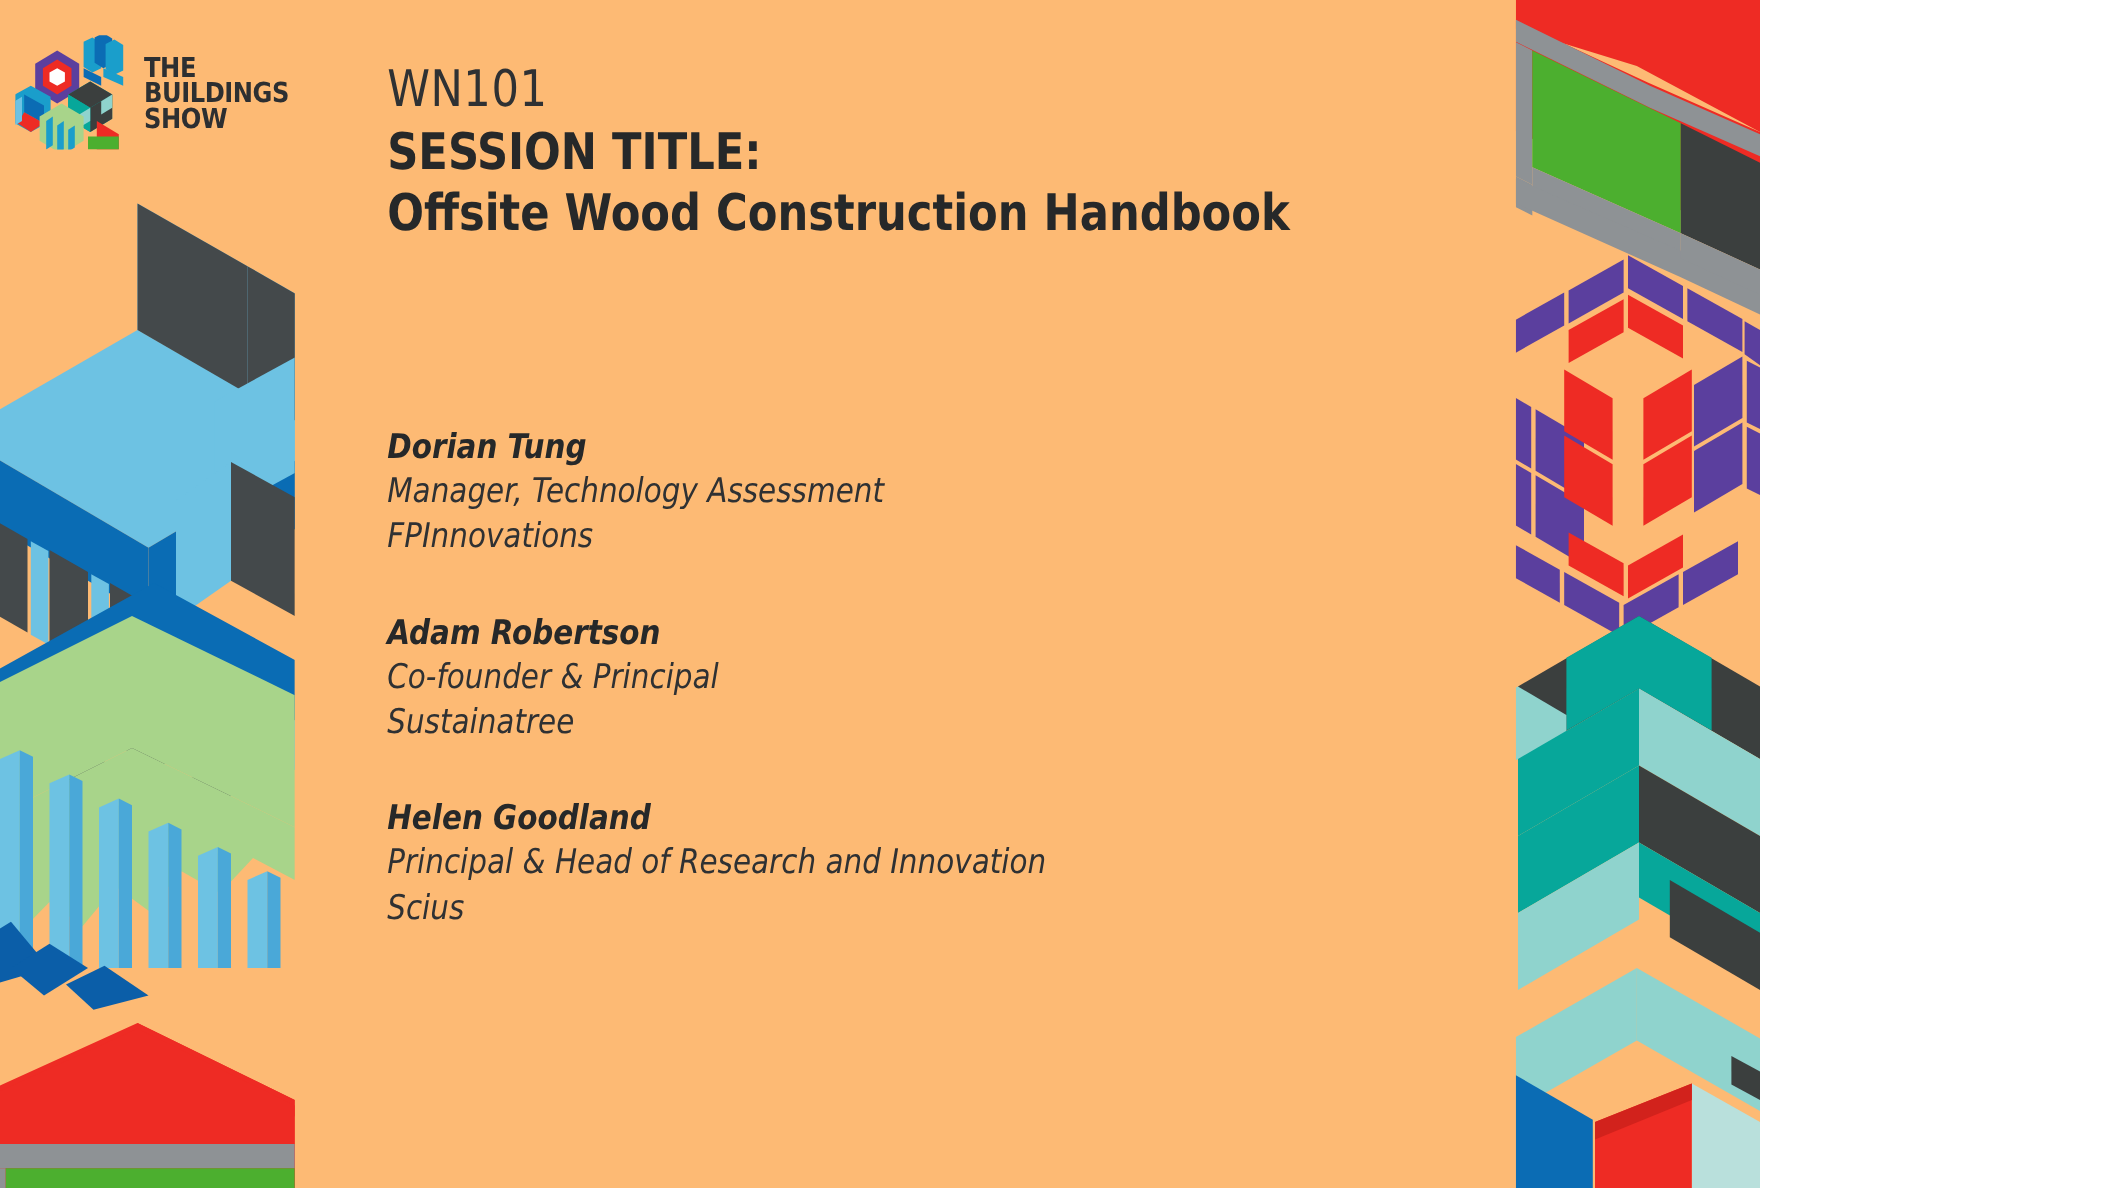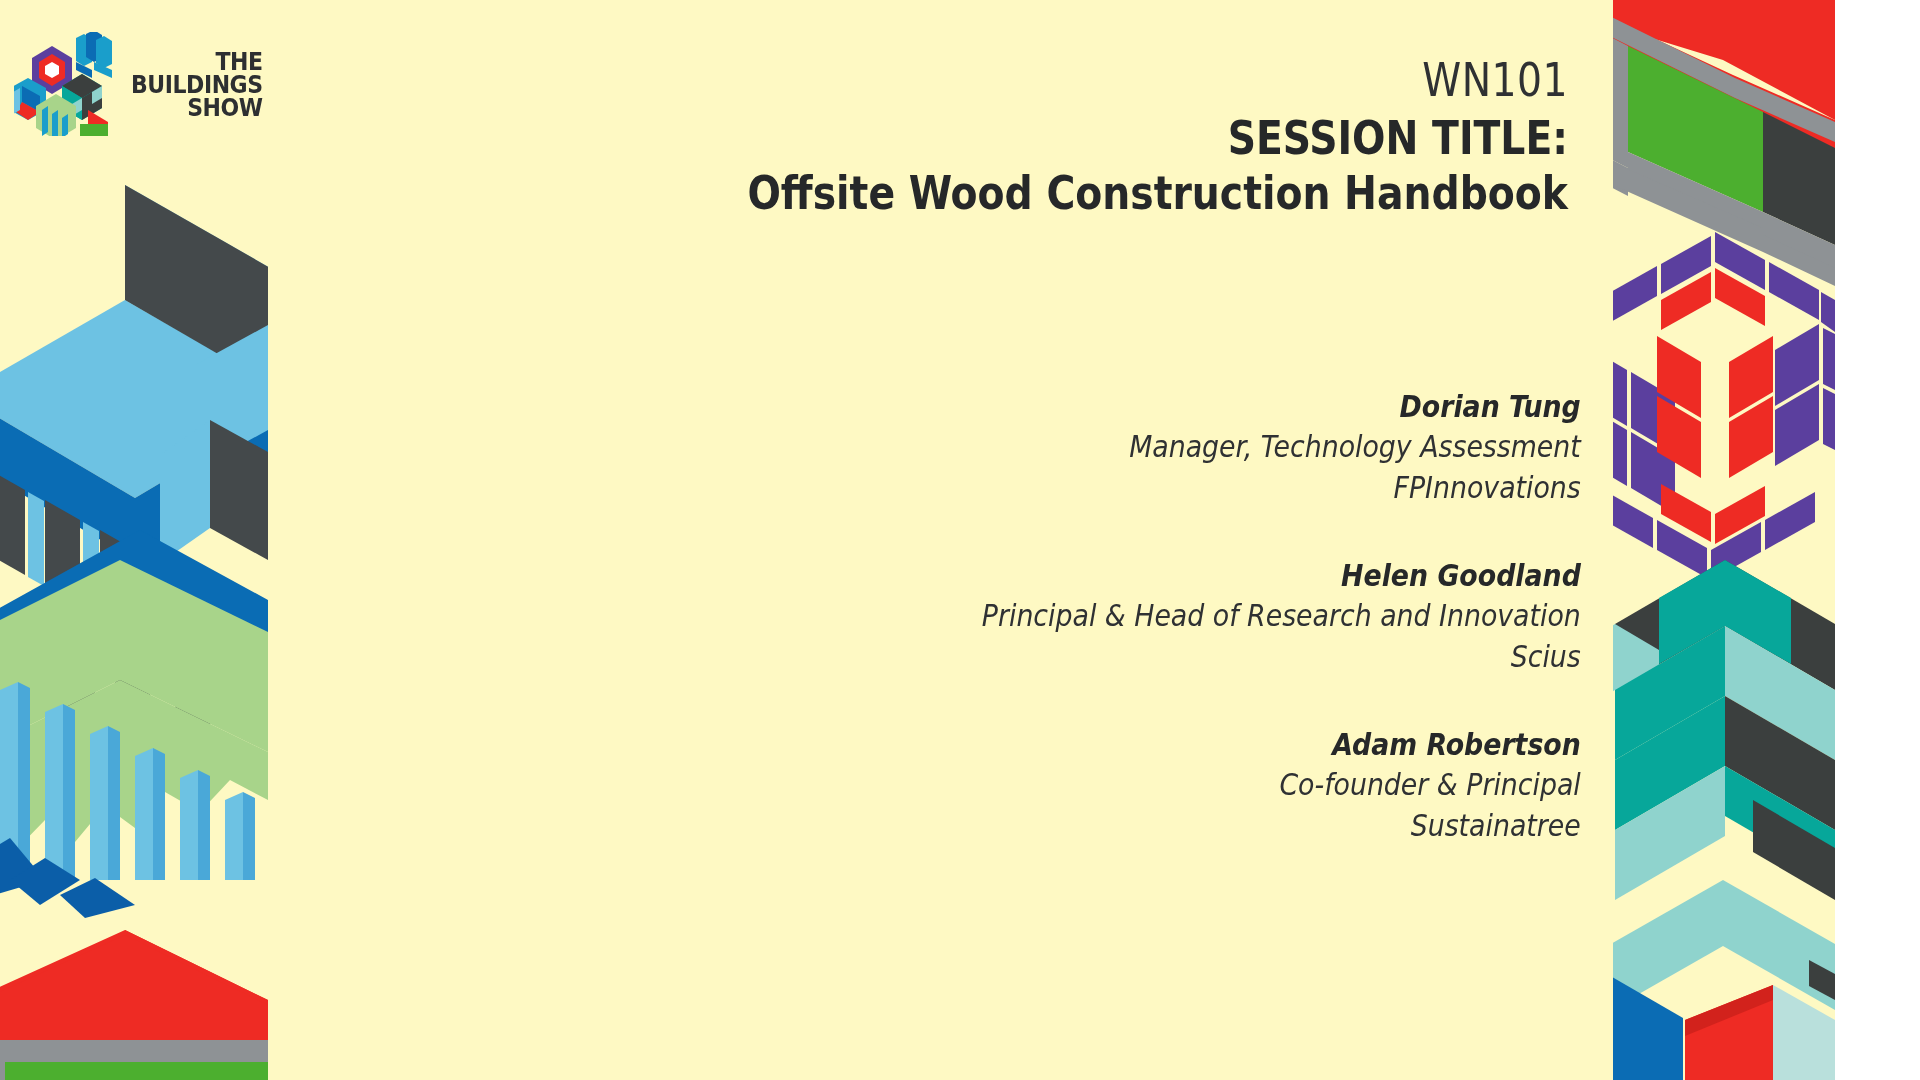--- a/index.html
+++ b/index.html
@@ -4,23 +4,22 @@
 <style>
   * { margin:0; padding:0; box-sizing:border-box; }
   html, body {
     width:1920px; height:1080px;
     background:#ffffff;
     font-family:"DejaVu Sans", sans-serif;
     overflow:hidden;
   }
   .slide {
     position:relative;
-    width:1835px; height:1080px;
-    background:#fef9c3;
-    text-align:right;
+    width:1600px; height:1080px;
+    background:#fdba74;
   }
 
   
   .art-left, .art-right {
     position:absolute; top:0; height:1080px;
     overflow:hidden;
   }
   .art-left  { left:0;  width:268px; }
   .art-right { right:0; width:222px; }
 
@@ -320,27 +319,27 @@
 
     <div class="speakers">
 
       <div class="speaker">
         <div class="sp-name">Dorian Tung</div>
         <div class="sp-role">Manager, Technology Assessment</div>
         <div class="sp-org">FPInnovations</div>
       </div>
 
       <div class="speaker">
+        <div class="sp-name">Adam Robertson</div>
+        <div class="sp-role">Co-founder &amp; Principal</div>
+        <div class="sp-org">Sustainatree</div>
+      </div>
+
+      <div class="speaker">
         <div class="sp-name">Helen Goodland</div>
         <div class="sp-role">Principal &amp; Head of Research and Innovation</div>
         <div class="sp-org">Scius</div>
       </div>
 
-      <div class="speaker">
-        <div class="sp-name">Adam Robertson</div>
-        <div class="sp-role">Co-founder &amp; Principal</div>
-        <div class="sp-org">Sustainatree</div>
-      </div>
-
     </div>
   </div>
 
 </div>
 
 </body></html>

